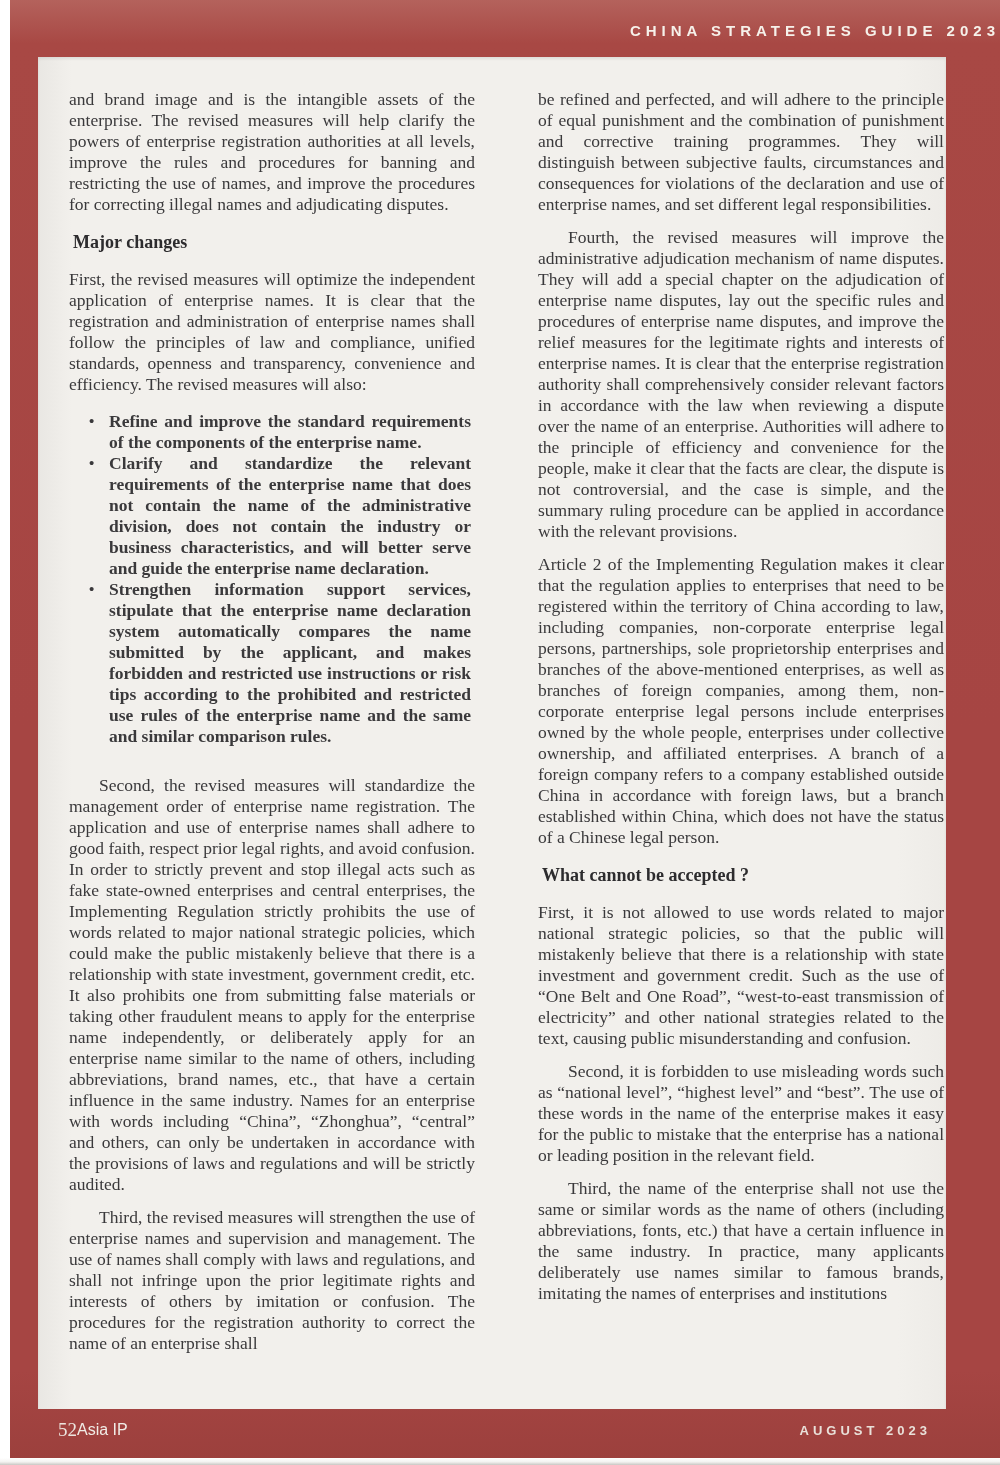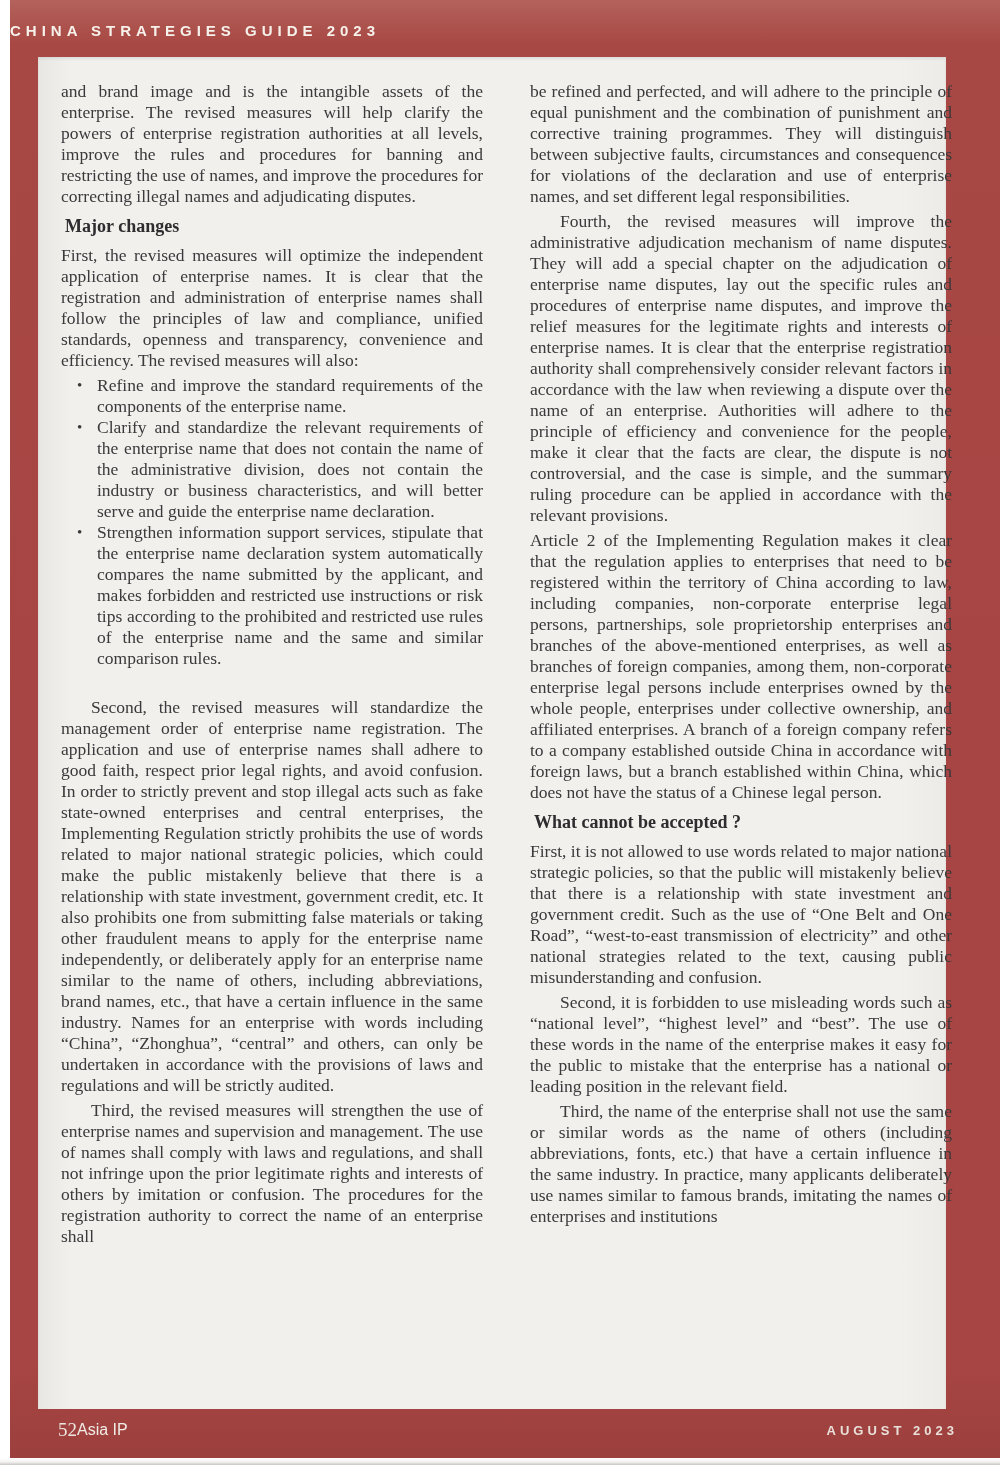--- a/index.html
+++ b/index.html
@@ -19,21 +19,21 @@
     background: linear-gradient(180deg, #b4625c 0%, #a84844 3%, #a64543 50%, #a64543 94%, #9c403d 100%);
   }
   .scan-bottom-line {
     position: absolute; left: 0; right: 0; bottom: 0; height: 7px;
     background: linear-gradient(180deg, #ffffff 0%, #f4f3f1 55%, #c9c7c3 100%);
   }
 
   
   .banner-top {
     position: absolute; left: 0; top: 0; right: 0; height: 57px;
-    display: flex; align-items: center; justify-content: flex-start;
+    display: flex; align-items: center; justify-content: flex-end;
   }
   .banner-title {
     font-family: "Liberation Sans", sans-serif;
     font-weight: bold;
     font-size: 15px;
     letter-spacing: 5px;
     color: #f6f1ea;
     white-space: nowrap;
     padding-top: 4px;
   }
@@ -48,41 +48,42 @@
   }
   .col {
     position: absolute; top: 20px;
     width: 430px; height: 1320px;
     overflow: hidden;
   }
   .col-left  { left: 19px; }
   .col-right { left: 488px; }
 
   .body-p {
-    margin: 4px;
+    margin: 12px;
     font-size: 17.5px;
     line-height: 21px;
     text-align: justify;
     color: #3a393b;
   }
   .indent { text-indent: 30px; }
   .gap-lg { margin-top: 28px; }
   .gap-md { margin-top: 24px; }
 
   .section-heading {
-    margin: 8px;
+    margin: 16px;
     font-size: 18px;
     line-height: 22px;
     font-weight: bold;
     color: #2d2c2e;
   }
 
   .bullet-list {
-    margin: 4px; padding: 0 0 0 14px;
+    margin: 16px; padding: 0 0 0 14px;
     list-style: none;
+    font-weight: bold;
   }
   .bullet-item {
     position: relative;
     padding-left: 22px;
     font-size: 17.5px;
     line-height: 21px;
     text-align: justify;
     color: #3a393b;
   }
   .bullet-marker {
@@ -108,21 +109,21 @@
     font-size: 16px;
     color: #f1ece6;
   }
   .issue {
     font-family: "Liberation Sans", sans-serif;
     font-weight: bold;
     font-size: 13px;
     letter-spacing: 4px;
     color: #e9e0d9;
     margin-left: auto;
-    margin-right: 42px;
+    margin-right: 69px;
     text-align: center;
   }
 </style>
 </head>
 <body>
 
 <div class="frame">
 
   <div class="banner-top">
     <span class="banner-title">CHINA STRATEGIES GUIDE 2023</span>

